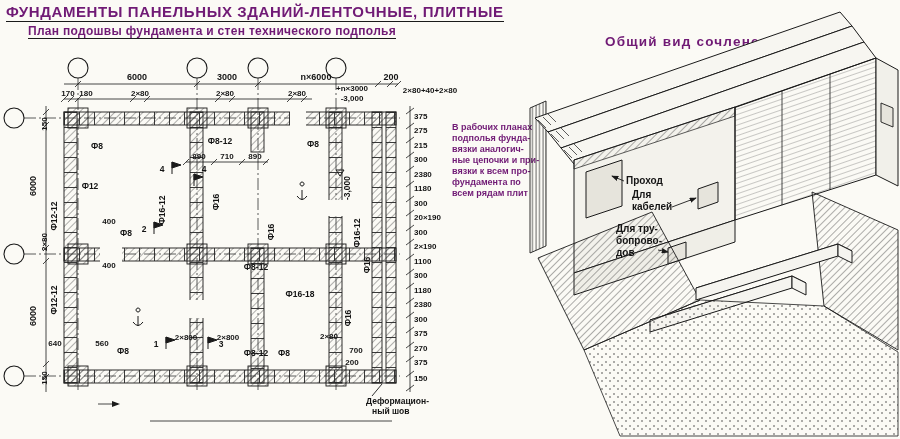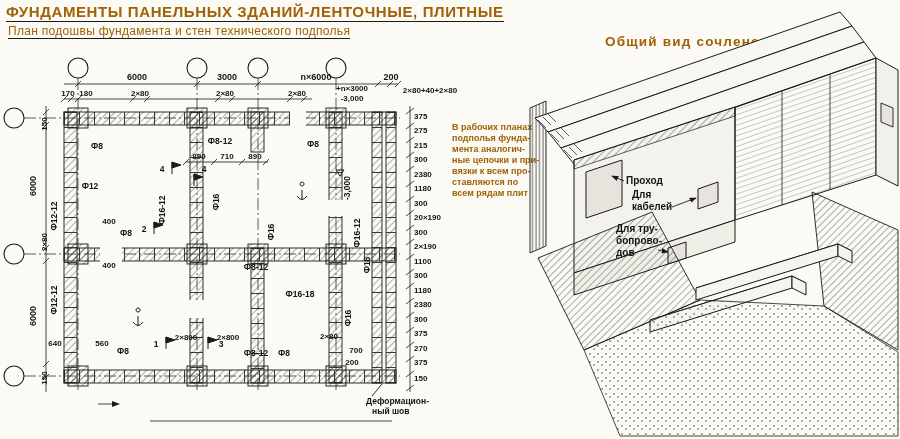--- a/index.html
+++ b/index.html
@@ -1,20 +1,20 @@
 <!DOCTYPE html>
 <html><head>
 <meta charset="utf-8">
 <style>
   html,body{margin:0;padding:0;background:#d8d8d8;}
   .page{position:relative;width:900px;height:439px;background:#fbfaf5;overflow:hidden;
-        font-family:"Liberation Sans",sans-serif;color:#a16207;}
+        font-family:"Liberation Sans",sans-serif;color:#701a75;}
   .title{position:absolute;left:6px;top:3px;font-size:15px;font-weight:bold;letter-spacing:.6px;
          border-bottom:1.6px solid #1a1a1a;padding-bottom:1px;white-space:nowrap;}
-  .subtitle{position:absolute;left:8px;top:24px;font-size:12px;font-weight:normal;letter-spacing:.3px;
+  .subtitle{position:absolute;left:28px;top:24px;font-size:12px;font-weight:bold;letter-spacing:.3px;
          border-bottom:1.3px solid #1a1a1a;white-space:nowrap;}
   .right-title{position:absolute;left:605px;top:34px;font-size:13.5px;font-weight:bold;letter-spacing:1.2px;white-space:nowrap;}
   .note{position:absolute;left:452px;top:122px;width:84px;font-size:9px;font-weight:bold;line-height:1.22;}
   .note div{white-space:nowrap;}
   svg{position:absolute;top:0;}
   svg.plan{left:0;}
   svg.axon{left:500px;}
   .dn{font:bold 8px "Liberation Sans",sans-serif;fill:#141414;}
   .dn9{font:bold 9px "Liberation Sans",sans-serif;fill:#141414;}
   .rb{font:bold 8.5px "Liberation Sans",sans-serif;fill:#141414;}
@@ -227,24 +227,24 @@
     <g>
       <path d="M382,384 L372,396" class="ln" stroke-width="0.9"></path>
       <text class="rb" x="366" y="404" text-anchor="start">Деформацион-</text>
       <text class="rb" x="372" y="414" text-anchor="start">ный шов</text>
     </g>
   </svg>
 
   <div class="note">
     <div>В рабочих планах</div>
     <div>подполья фунда-</div>
-    <div>мента аналогич-</div>
+    <div>вязки аналогич-</div>
     <div>ные цепочки и при-</div>
     <div>вязки к всем про-</div>
-    <div>ставляются по</div>
+    <div>фундамента по</div>
     <div>всем рядам плит</div>
   </div>
 
   <svg class="axon" width="400" height="439" viewBox="0 0 400 439">
     <defs>
       <pattern id="hx" width="5" height="5" patternUnits="userSpaceOnUse" patternTransform="rotate(45)">
         <line x1="0" y1="0" x2="0" y2="5" stroke="#333" stroke-width="0.8"></line>
       </pattern>
       <pattern id="wl" width="5" height="5" patternUnits="userSpaceOnUse" patternTransform="rotate(-19)">
         <line x1="0" y1="0" x2="5" y2="0" stroke="#666" stroke-width="0.7"></line>

